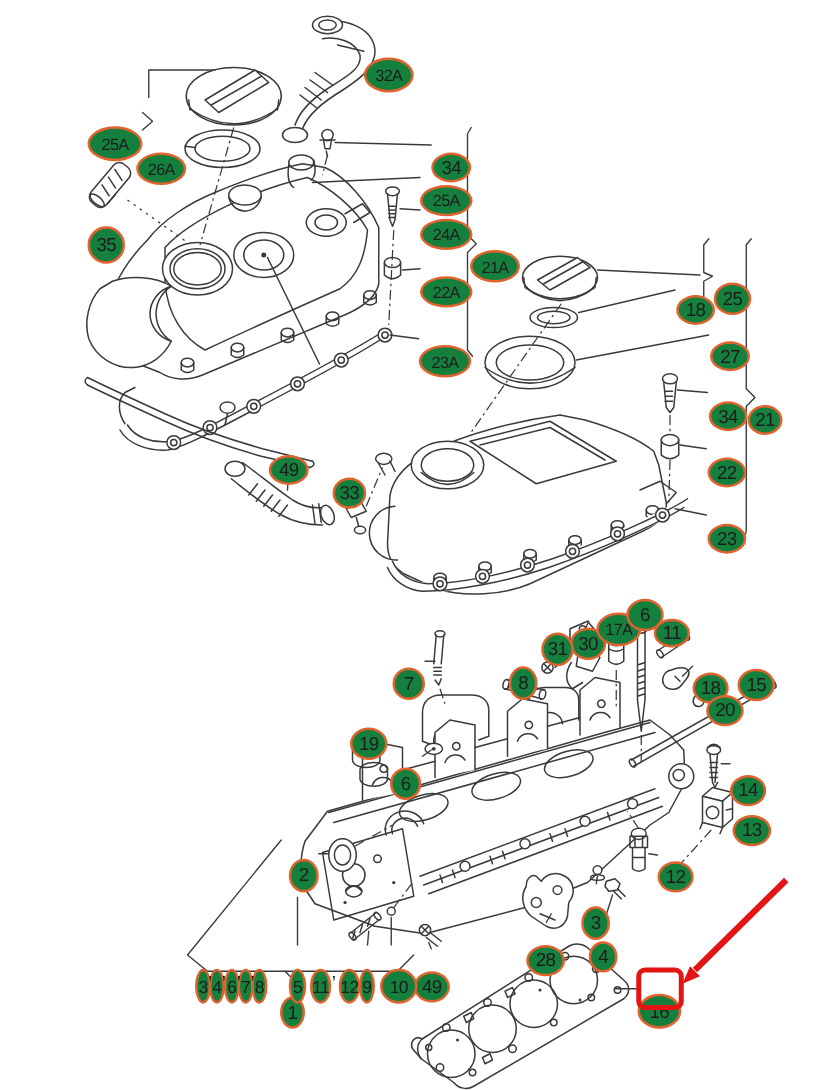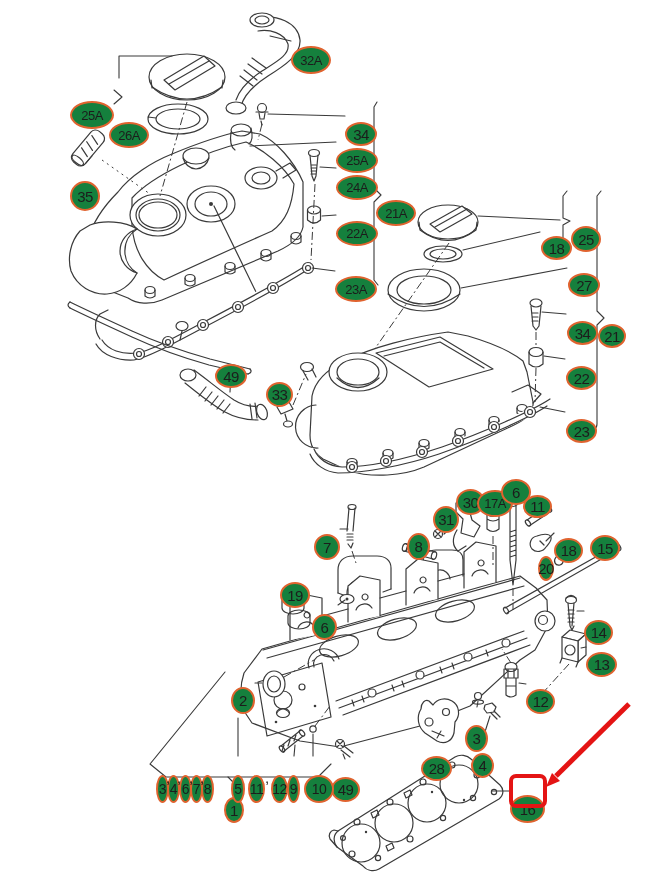--- a/index.html
+++ b/index.html
@@ -424,30 +424,30 @@
 <div class="co small" style="left:335px;top:258px;width:42px;height:26px">23A</div>
 <div class="co" style="left:541px;top:218px;width:31px;height:24px">18</div>
 <div class="co" style="left:571px;top:208px;width:30px;height:26px">25</div>
 <div class="co" style="left:568px;top:255px;width:32px;height:24px">27</div>
 <div class="co" style="left:567px;top:303px;width:31px;height:24px">34</div>
 <div class="co" style="left:598px;top:306px;width:28px;height:24px">21</div>
 <div class="co" style="left:566px;top:348px;width:31px;height:24px">22</div>
 <div class="co" style="left:566px;top:401px;width:31px;height:24px">23</div>
 <div class="co" style="left:215px;top:346px;width:32px;height:24px">49</div>
 <div class="co" style="left:266px;top:364px;width:27px;height:25px">33</div>
-<div class="co" style="left:456px;top:471px;width:29px;height:26px">30</div>
+<div class="co" style="left:456px;top:484px;width:29px;height:26px">30</div>
 <div class="co small" style="left:477px;top:472px;width:36px;height:27px">17A</div>
 <div class="co" style="left:501px;top:461px;width:30px;height:26px">6</div>
 <div class="co" style="left:523px;top:477px;width:29px;height:23px">11</div>
 <div class="co" style="left:433px;top:488px;width:26px;height:27px">31</div>
 <div class="co" style="left:314px;top:516px;width:26px;height:26px">7</div>
 <div class="co" style="left:407px;top:515px;width:23px;height:27px">8</div>
 <div class="co" style="left:554px;top:520px;width:29px;height:25px">18</div>
 <div class="co" style="left:590px;top:517px;width:30px;height:26px">15</div>
-<div class="co" style="left:538px;top:538px;width:16px;height:25px">20</div>
+<div class="co" style="left:565px;top:538px;width:30px;height:25px">20</div>
 <div class="co" style="left:280px;top:564px;width:30px;height:26px">19</div>
 <div class="co" style="left:312px;top:596px;width:25px;height:26px">6</div>
 <div class="co" style="left:584px;top:602px;width:29px;height:25px">14</div>
 <div class="co" style="left:586px;top:634px;width:31px;height:25px">13</div>
 <div class="co" style="left:231px;top:669px;width:24px;height:27px">2</div>
 <div class="co" style="left:526px;top:671px;width:29px;height:25px">12</div>
 <div class="co" style="left:465px;top:707px;width:23px;height:27px">3</div>
 <div class="co" style="left:471px;top:735px;width:23px;height:25px">4</div>
 <div class="co" style="left:421px;top:738px;width:31px;height:25px">28</div>
 <div class="co" style="left:331px;top:759px;width:29px;height:25px">49</div>

